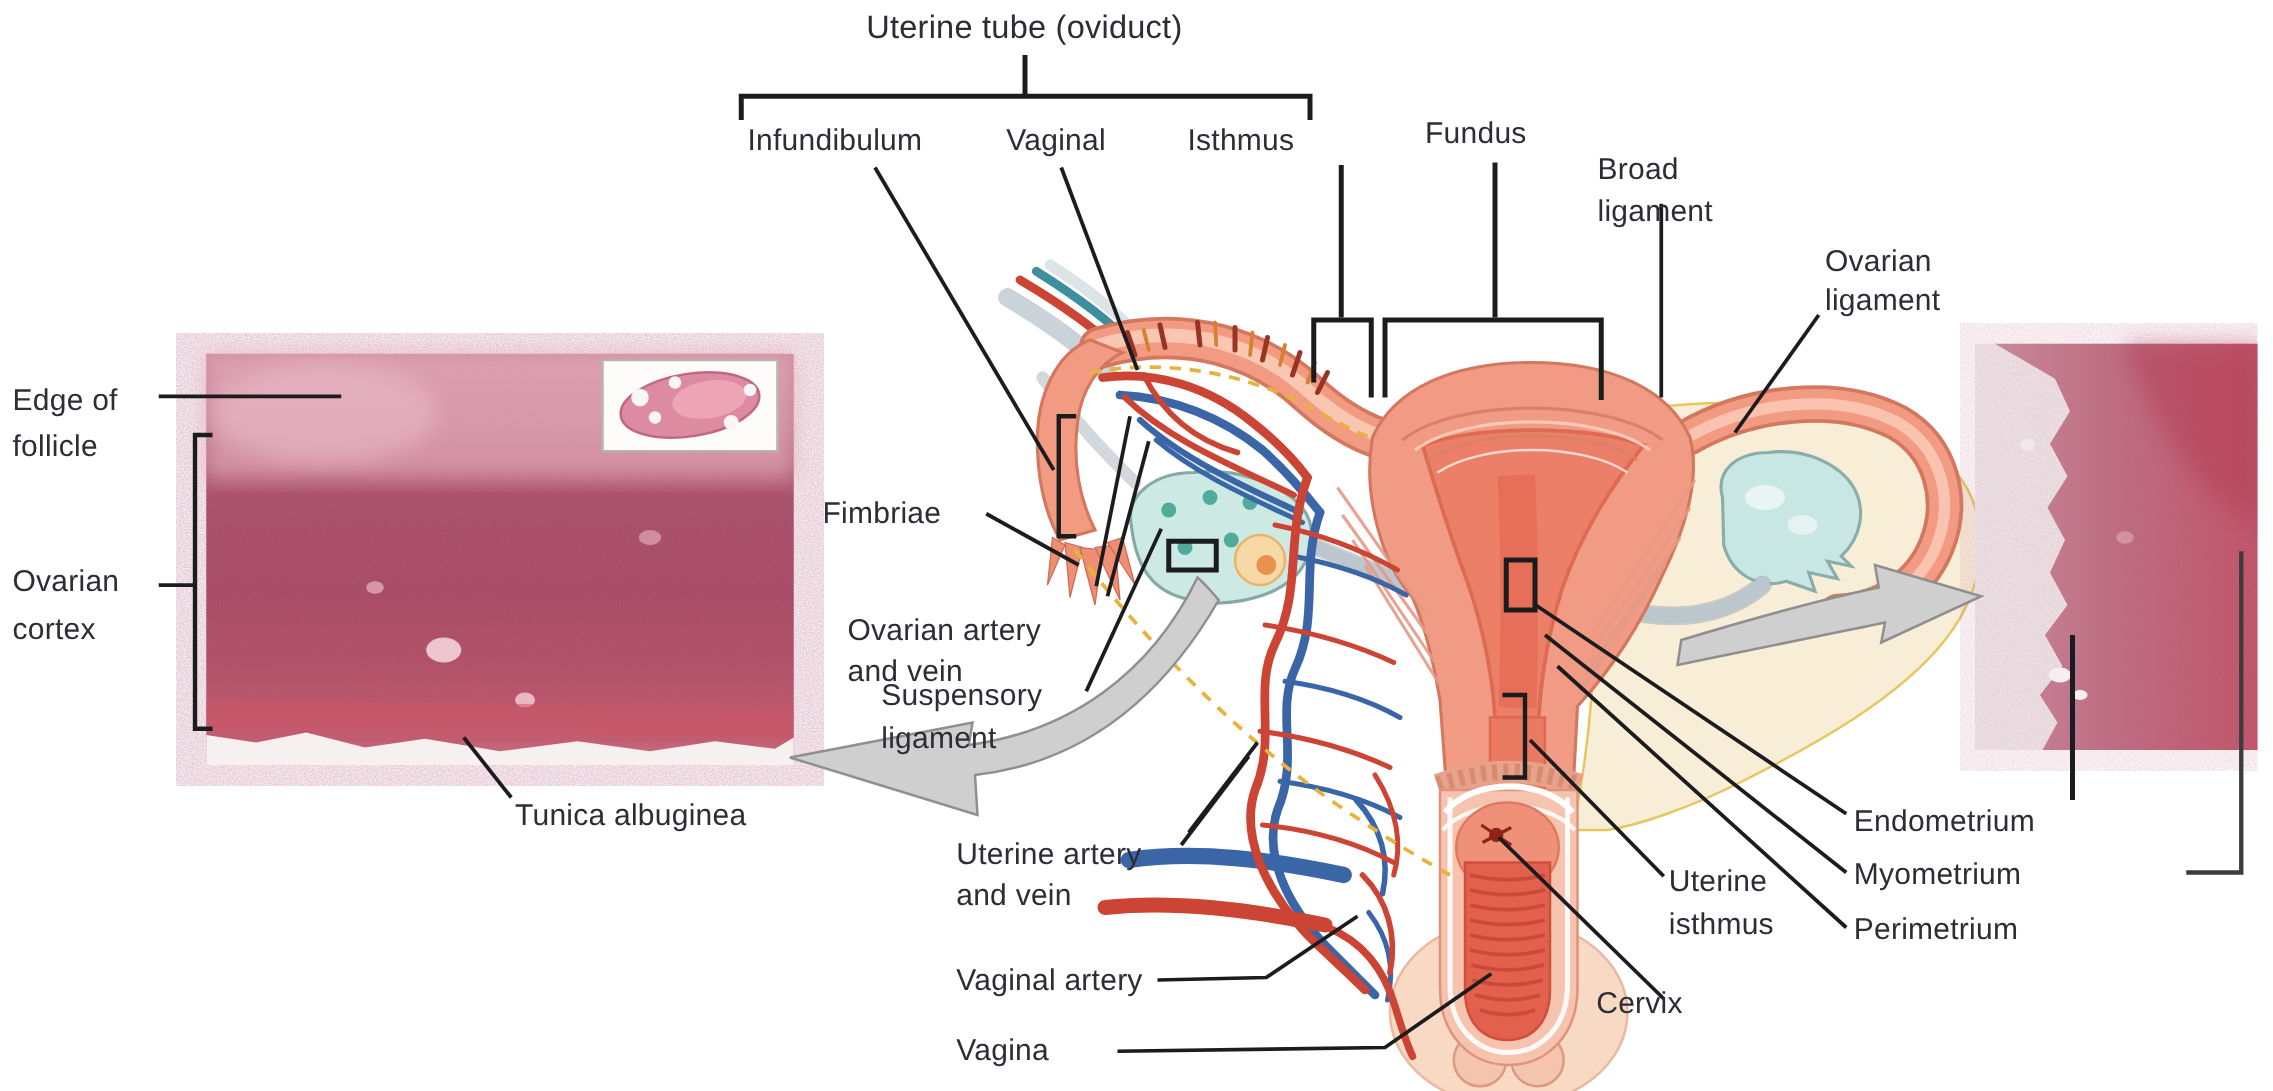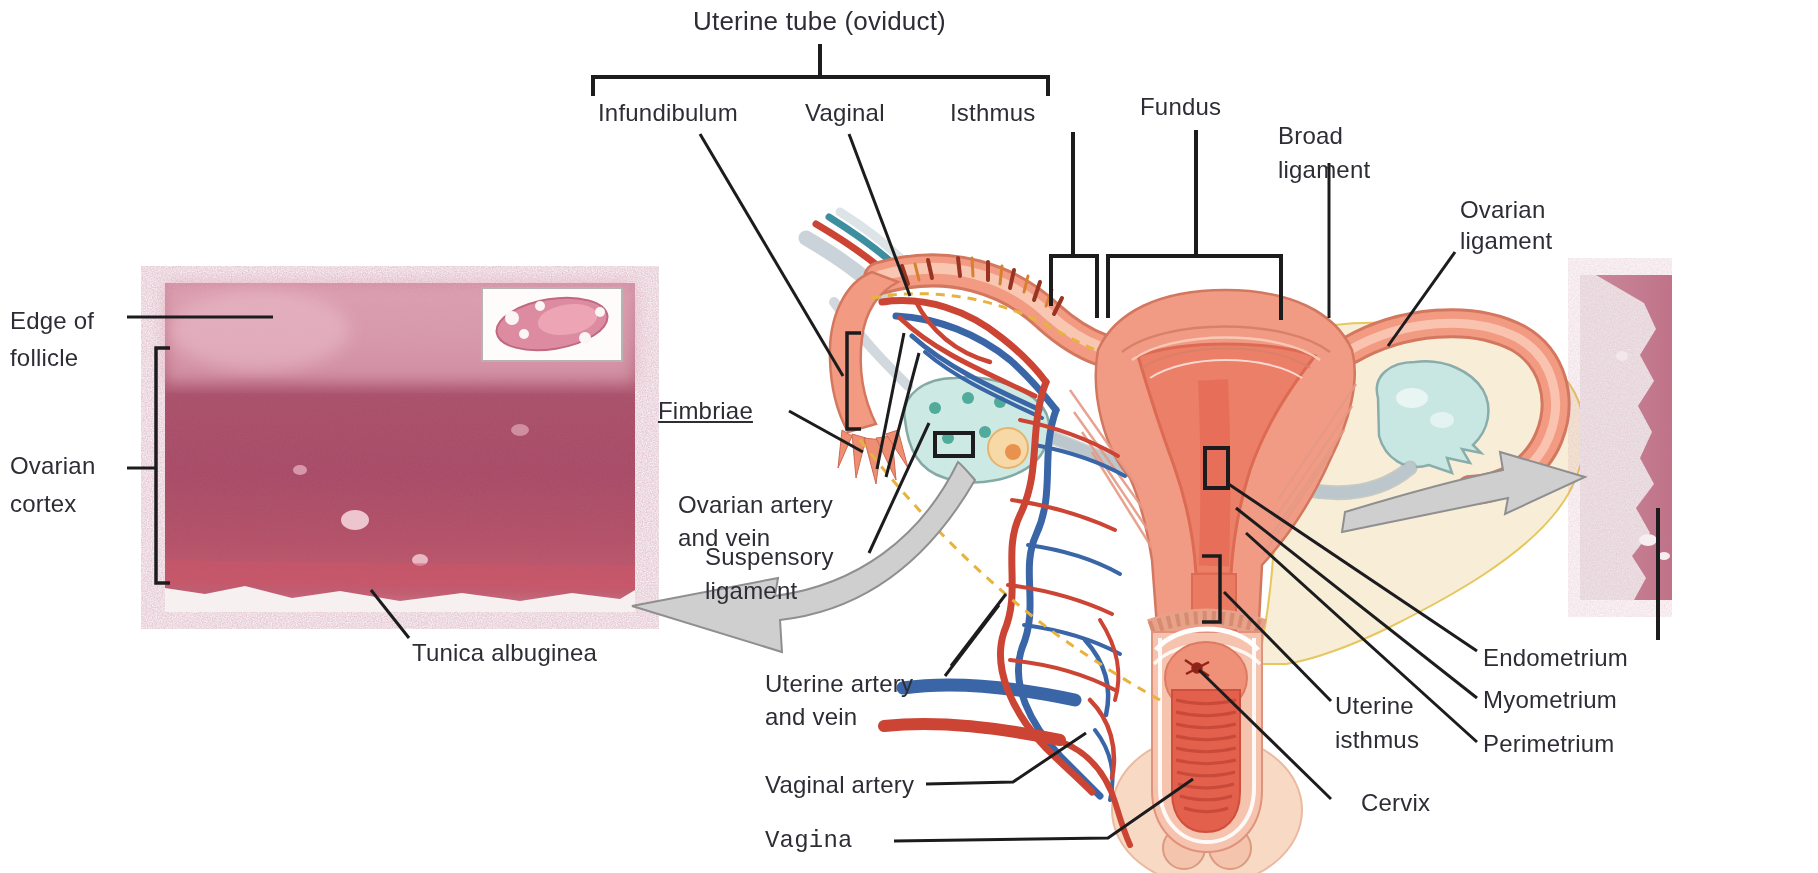--- a/index.html
+++ b/index.html
@@ -1,16 +1,16 @@
 <!DOCTYPE html>
 <html><head>
 <meta charset="utf-8">
 <style>
   html,body{margin:0;padding:0;background:#fff;}
-  .stage{position:relative;width:1672px;height:873px;background:#fff;overflow:hidden;
+  .stage{position:relative;width:1806px;height:873px;background:#fff;overflow:hidden;
          font-family:"Liberation Sans", sans-serif;}
   .stage svg{position:absolute;left:0;top:0;}
   .lbl{position:absolute;font-size:24px;line-height:31px;color:#2d2d35;
        white-space:pre-line;letter-spacing:0.2px;}
   .lbl.title{font-size:26px;}
 </style>
 </head>
 <body>
 
 <div class="stage">
@@ -290,29 +290,29 @@
 <div class="lbl" style="left:1140px;top:91px;">Fundus</div>
 <div class="lbl" style="left:1278px;top:97px;line-height:34px;margin-top:22px;">Broad
 ligament</div>
 <div class="lbl" style="left:1460px;top:194px;line-height:31px;">Ovarian
 ligament</div>
 <div class="lbl" style="left:10px;top:302px;line-height:37px;">Edge of
 follicle</div>
 <div class="lbl" style="left:10px;top:447px;line-height:38px;">Ovarian
 cortex</div>
 <div class="lbl" style="left:412px;top:637px;">Tunica albuginea</div>
-<div class="lbl" style="left:658px;top:395px;text-decoration:underline;">Fimbriae</div>
+<div class="lbl" style="left:658px;top:395px;">Fimbriae</div>
 <div class="lbl" style="left:678px;top:488px;line-height:33px;">Ovarian artery
 and vein</div>
 <div class="lbl" style="left:705px;top:540px;line-height:34px;">Suspensory
 ligament</div>
 <div class="lbl" style="left:765px;top:667px;line-height:33px;">Uterine artery
 and vein</div>
 <div class="lbl" style="left:765px;top:769px;">Vaginal artery</div>
-<div class="lbl" style="left:765px;top:825px;font-family:Liberation Mono, monospace;">Vagina</div>
+<div class="lbl" style="left:765px;top:825px;">Vagina</div>
 <div class="lbl" style="left:1483px;top:642px;">Endometrium</div>
 <div class="lbl" style="left:1483px;top:684px;">Myometrium</div>
 <div class="lbl" style="left:1483px;top:728px;">Perimetrium</div>
 <div class="lbl" style="left:1335px;top:689px;line-height:34px;">Uterine
 isthmus</div>
-<div class="lbl" style="left:1361px;top:787px;">Cervix</div>
+<div class="lbl" style="left:1277px;top:787px;">Cervix</div>
 
 </div>
 
 </body></html>

